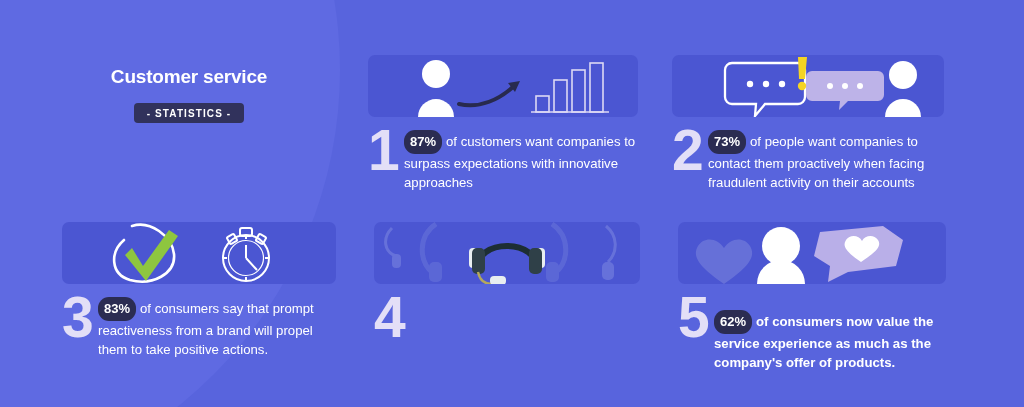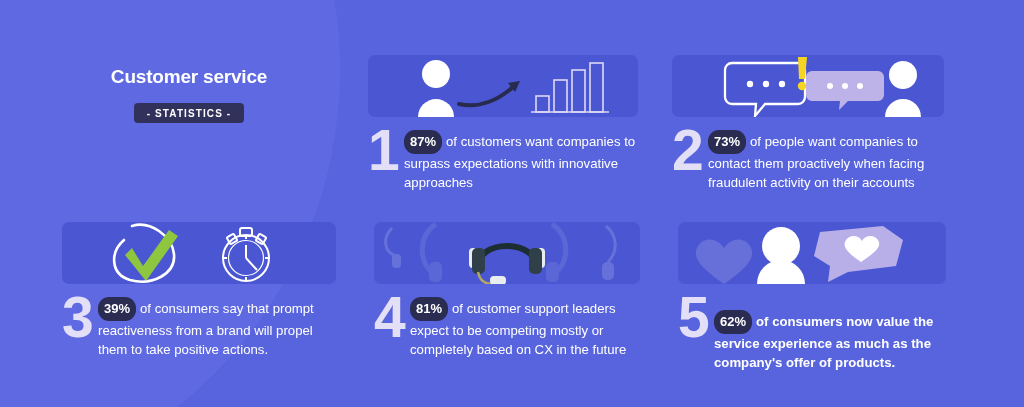--- a/index.html
+++ b/index.html
@@ -187,21 +187,21 @@
           <rect x="178" y="6" width="12" height="8" rx="2"></rect>
           <rect x="166" y="13" width="8" height="8" rx="1.5" transform="rotate(-30 170 17)"></rect>
           <rect x="195" y="13" width="8" height="8" rx="1.5" transform="rotate(30 199 17)"></rect>
           <path d="M184 36 l0 -13 M184 36 l11 12"></path>
           <path d="M184 13 l0 4 M161 36 l4 0 M207 36 l-4 0 M184 59 l0 -4"></path>
         </g>
       </svg>
     </div>
     <div class="card-body">
       <div class="big-num">3</div>
-      <div class="stat-text"><span class="pct">39%</span><span>of consumers say that prompt reactiveness from a brand will propel them to take positive actions.</span></div>
+      <div class="stat-text"><span class="pct">83%</span><span>of consumers say that prompt reactiveness from a brand will propel them to take positive actions.</span></div>
     </div>
   </div>
 
   <div class="card" id="card-4">
     <div class="icon-panel">
       <svg class="icon-svg" viewBox="0 0 266 62">
         <g opacity="0.35">
           <path d="M18 6 C8 16 10 30 22 34" fill="none" stroke="#9aa3ea" stroke-width="3"></path>
           <rect x="18" y="32" width="9" height="14" rx="4" fill="#9aa3ea"></rect>
           <path d="M62 2 C44 14 44 40 60 52" fill="none" stroke="#7d88e0" stroke-width="5"></path>
@@ -217,21 +217,20 @@
           <rect x="162" y="26" width="9" height="20" rx="4" fill="#e8eef0"></rect>
           <rect x="98" y="26" width="13" height="26" rx="5" fill="#2f4048"></rect>
           <rect x="155" y="26" width="13" height="26" rx="5" fill="#2f4048"></rect>
           <path d="M104 50 C106 60 112 62 118 62" fill="none" stroke="#b4a85c" stroke-width="2.4"></path>
           <rect x="116" y="54" width="16" height="9" rx="4" fill="#e8eef0"></rect>
         </g>
       </svg>
     </div>
     <div class="card-body">
       <div class="big-num">4</div>
-      <div class="stat-text"><span class="pct">81%</span><span>of customer support leaders expect to be competing mostly or completely based on CX in the future</span></div>
     </div>
   </div>
 
   <div class="card" id="card-5">
     <div class="icon-panel">
       <svg class="icon-svg" viewBox="0 0 268 62">
         <g>
           <path d="M46 62 C20 44 14 34 20 24 C26 14 40 16 46 26 C52 16 66 14 72 24 C78 34 72 44 46 62 z" fill="#6670d8"></path>
         </g>
         <g>

